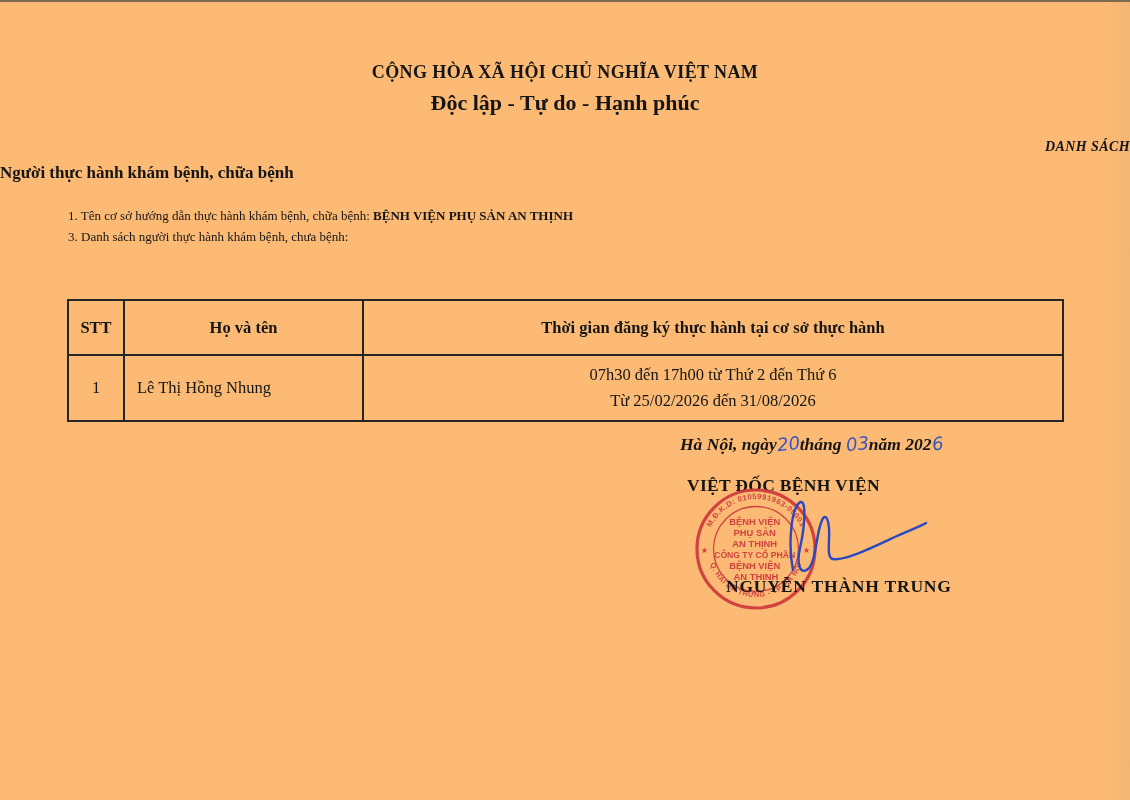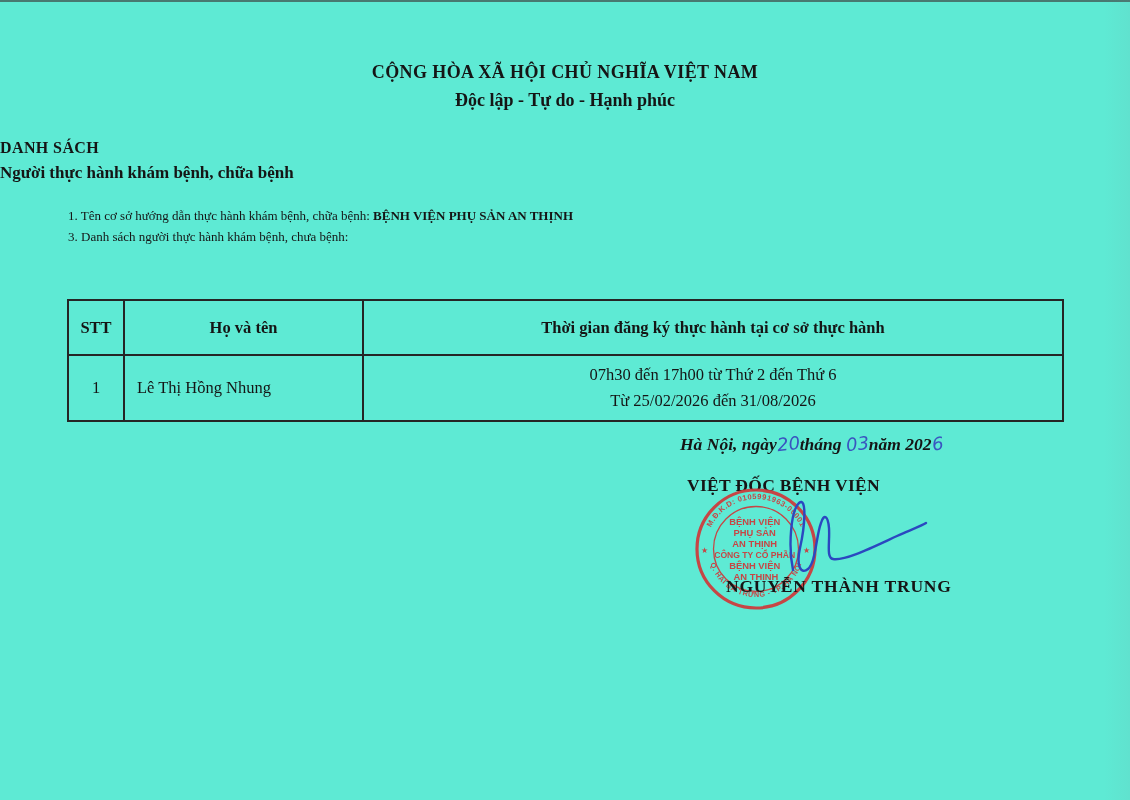--- a/index.html
+++ b/index.html
@@ -1,31 +1,31 @@
 <!DOCTYPE html>
 <html lang="vi"><head>
 <meta charset="utf-8">
 <style>
   html,body{margin:0;padding:0;}
   body{
     width:1130px;height:800px;background:#ffffff;
     font-family:"Liberation Serif", serif;color:#151515;
     position:relative;overflow:hidden;
   }
-  .page{position:relative;width:1130px;height:800px;background:#5eead4;}
+  .page{position:relative;width:1130px;height:800px;background:#fdba74;}
   .scan-top-edge{position:absolute;top:0;left:0;width:100%;height:2px;background:#3c3c3c;opacity:.65;}
   .scan-right-shadow{position:absolute;top:0;right:0;width:26px;height:100%;
     background:linear-gradient(to right, rgba(0,0,0,0), rgba(120,130,140,0.08));}
 
   
   .nat-header{position:absolute;top:62px;left:0;width:1130px;text-align:center;}
   .nat-line1{font-size:18px;font-weight:bold;letter-spacing:.4px;}
-  .nat-line2{font-size:18px;font-weight:bold;margin-top:7px;}
-  .doc-title{position:absolute;top:139px;left:0;width:1130px;text-align:left;
-    font-size:16px;font-weight:bold;letter-spacing:.4px;}
+  .nat-line2{font-size:22px;font-weight:bold;margin-top:7px;}
+  .doc-title{position:absolute;top:139px;left:0;width:1130px;text-align:right;
+    font-size:14px;font-weight:bold;letter-spacing:.4px;font-style:italic;}
   .doc-subtitle{position:absolute;top:163px;left:0;width:972px;text-align:left;
     font-size:17px;font-weight:bold;}
 
   
   .intro-list{position:absolute;top:209px;left:68px;width:1000px;font-size:13px;}
   .intro-item{margin:0 0 7px 0;line-height:1.1;}
   .intro-item .bold{font-weight:bold;}
 
   
   table.practice-table{position:absolute;top:299px;left:67px;width:995px;

